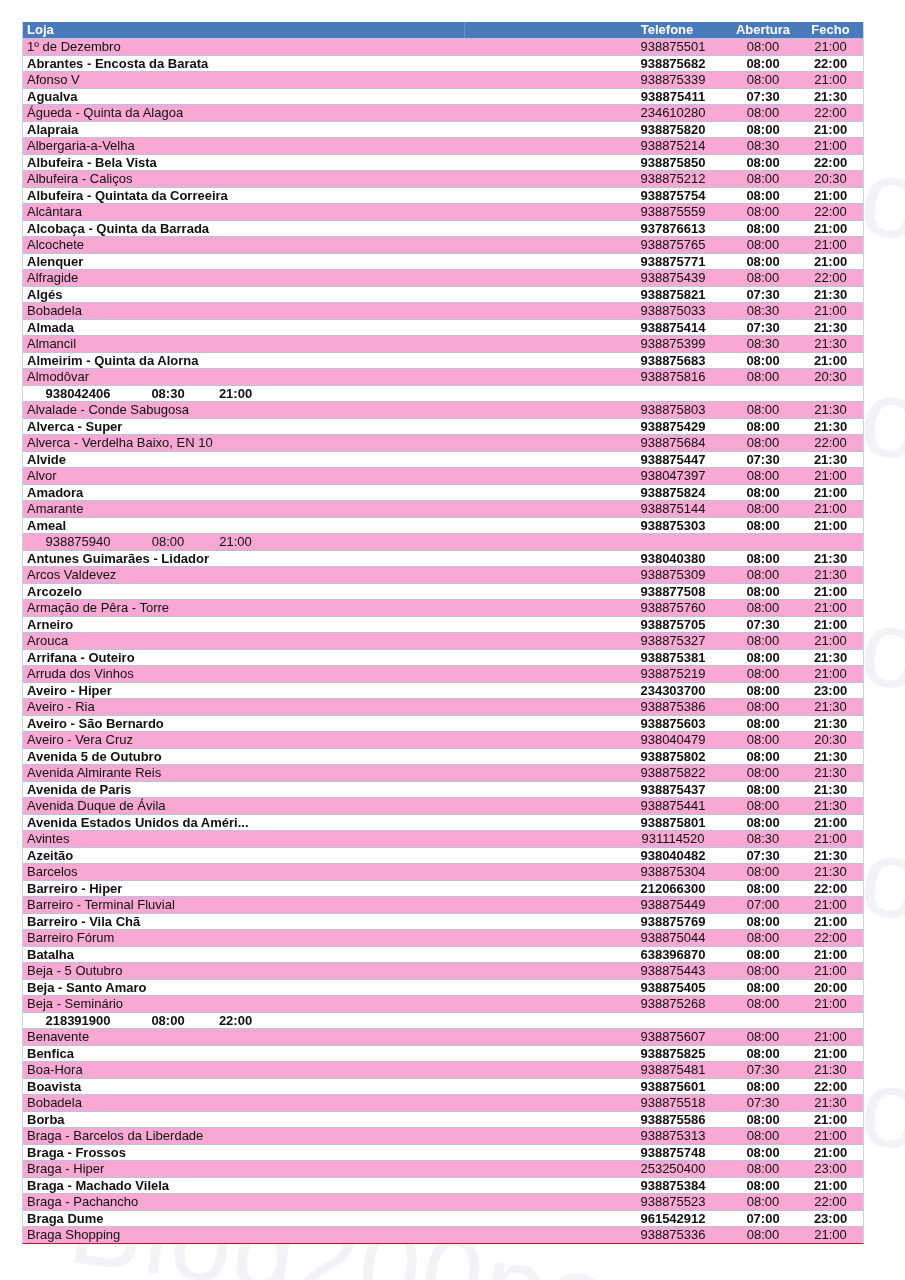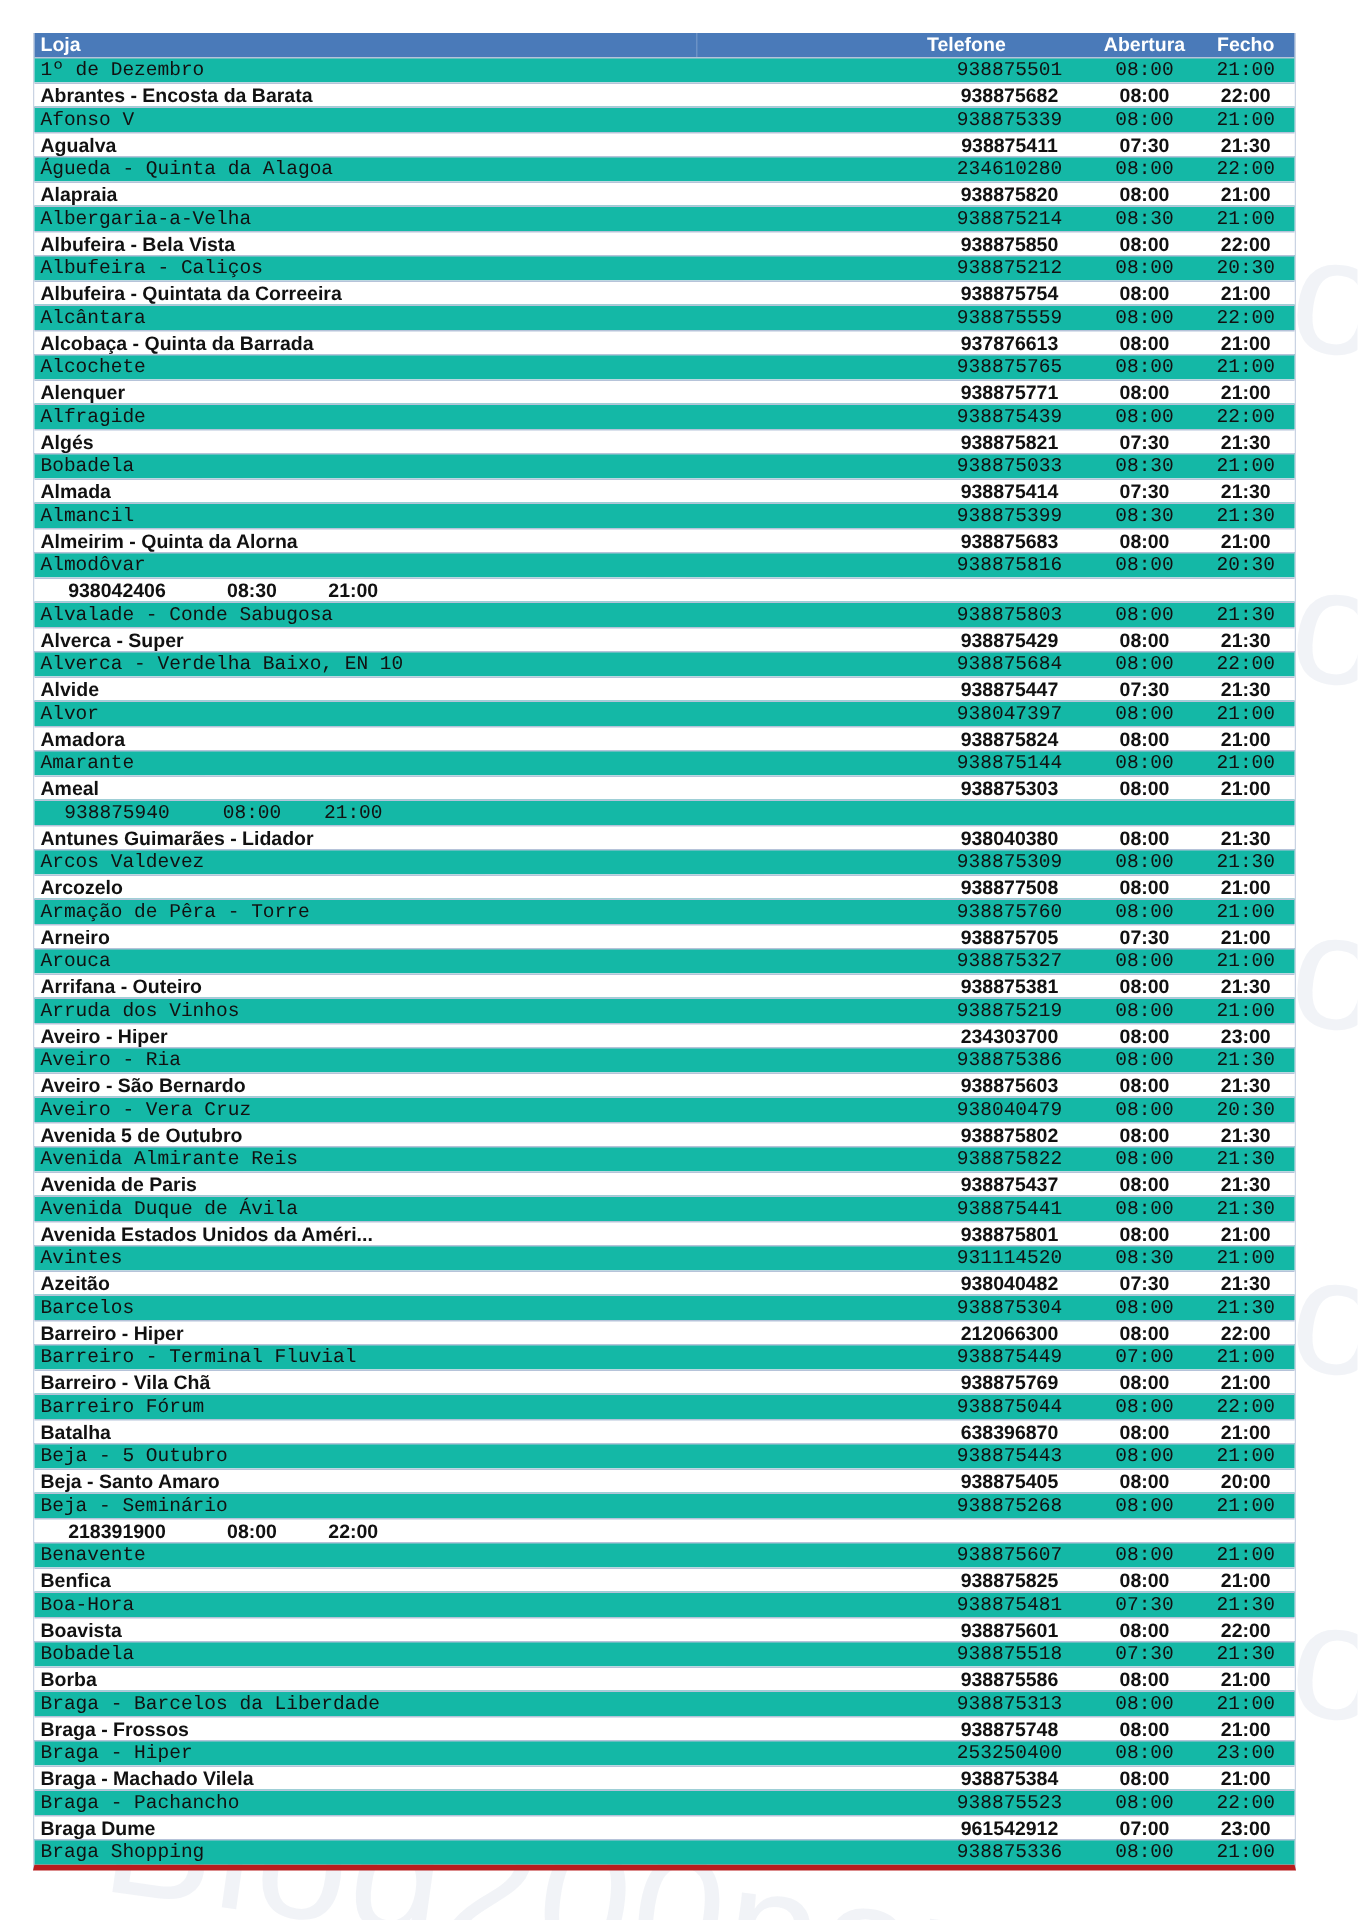--- a/index.html
+++ b/index.html
@@ -1,27 +1,27 @@
 <!DOCTYPE html>
 <html><head>
 <meta charset="utf-8">
 <style>
   html, body { margin:0; padding:0; background:#ffffff; }
   body { width:905px; height:1280px; position:relative; overflow:hidden; font-family:"Liberation Sans", sans-serif; }
   .page { position:absolute; left:0; top:0; width:905px; height:1280px; }
-  .table { position:absolute; left:22px; top:22px; width:840px; border-right:1px solid #c9d3e3; border-left:1px solid #c9d3e3; border-bottom:4px solid #b91c1c; }
+  .table { position:absolute; left:22px; top:22px; width:840px; border-right:1px solid #c9d3e3; border-left:1px solid #c9d3e3; border-bottom:1px solid #b91c1c; }
   .row { display:flex; height:16.5px; line-height:16.5px; font-size:13px; color:#111; border-top:1px solid #b6c3d9; box-sizing:border-box; }
   .row.header { background:#4a7ab9; color:#fff; font-weight:bold; border-top:none; height:16px; line-height:16px; }
-  .row.odd { background:#14b8a6;font-family:Liberation Mono, monospace; }
+  .row.odd { background:#f9a8d4; }
   .row.even { background:#ffffff;font-weight:bold; }
   .c-name { width:595px; padding-left:4px; white-space:nowrap; overflow:hidden; box-sizing:border-box; }
   .c-phone { width:110px; text-align:center; }
   .c-open { width:70px; text-align:center; }
   .c-close { width:65px; text-align:center; }
-  .header .c-phone { text-align:left; padding-right:12px; box-sizing:border-box; }
+  .header .c-phone { text-align:center; padding-right:12px; box-sizing:border-box; }
   .header .c-name { border-right:1px solid #6b92c6; width:442px; }
   .header .spacer { width:153px; }
   .watermark { position:absolute; font-size:110px; color:rgba(150,165,190,0.13); font-family:"Liberation Sans", sans-serif; white-space:nowrap; transform:rotate(8deg); transform-origin:left top; pointer-events:none; letter-spacing:2px; }
 </style>
 </head>
 <body>
 
 <div class="page">
   <div class="watermark" style="left:80px;top:20px;">Blog200porcento.com</div>
   <div class="watermark" style="left:80px;top:240px;">Blog200porcento.com</div>

